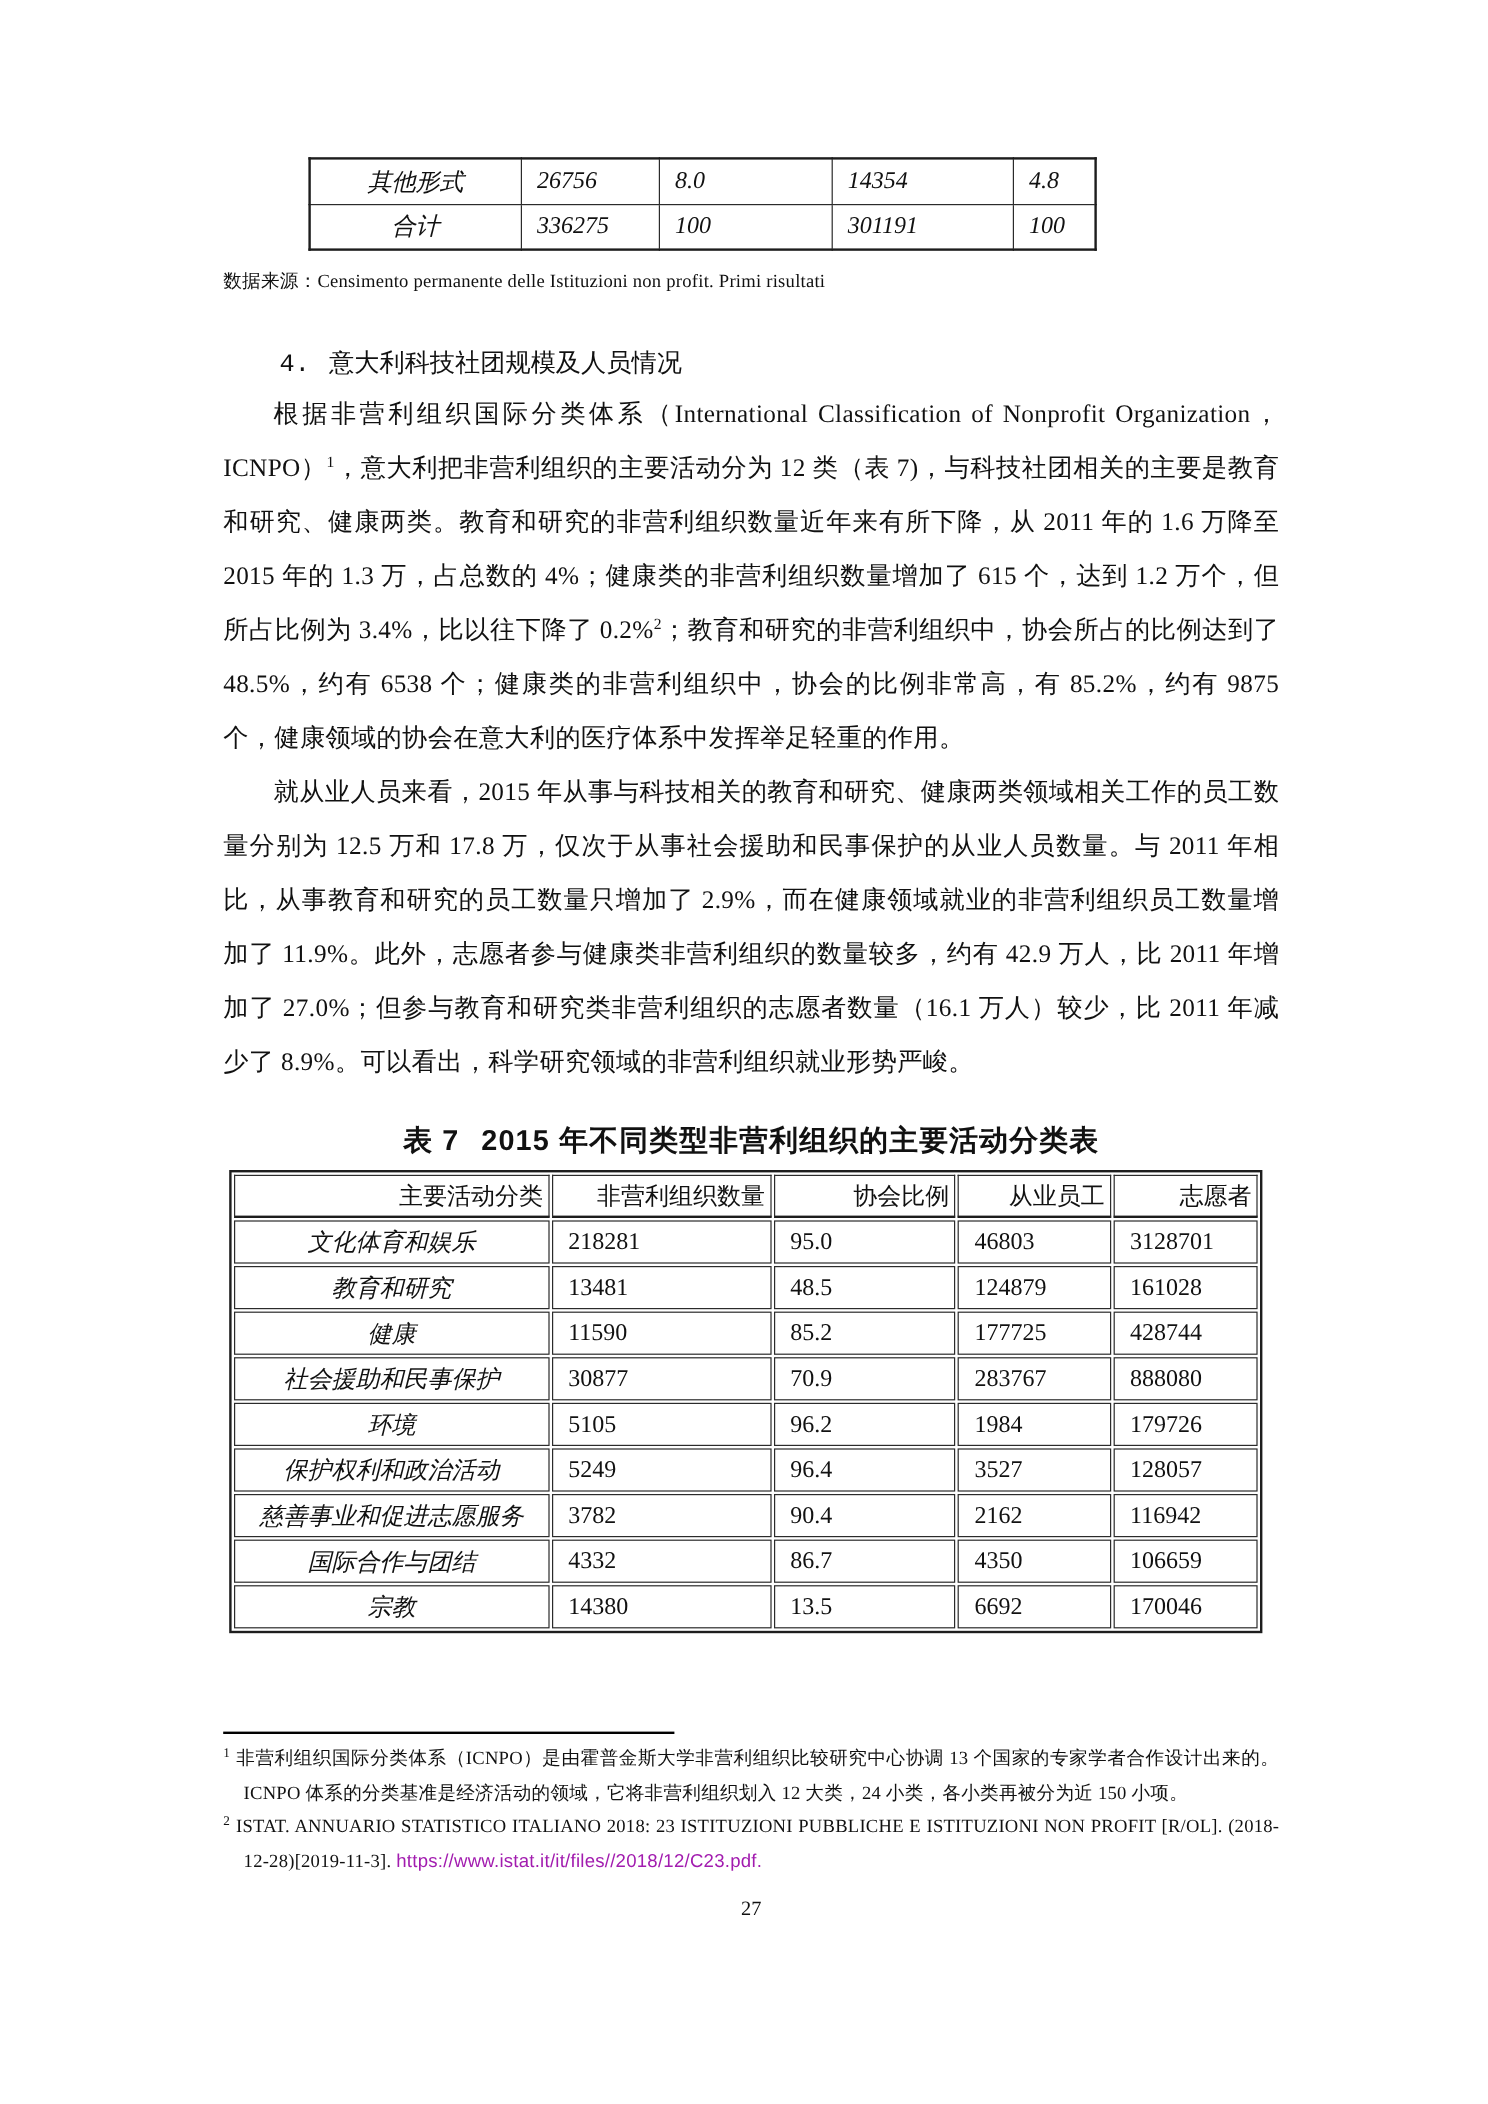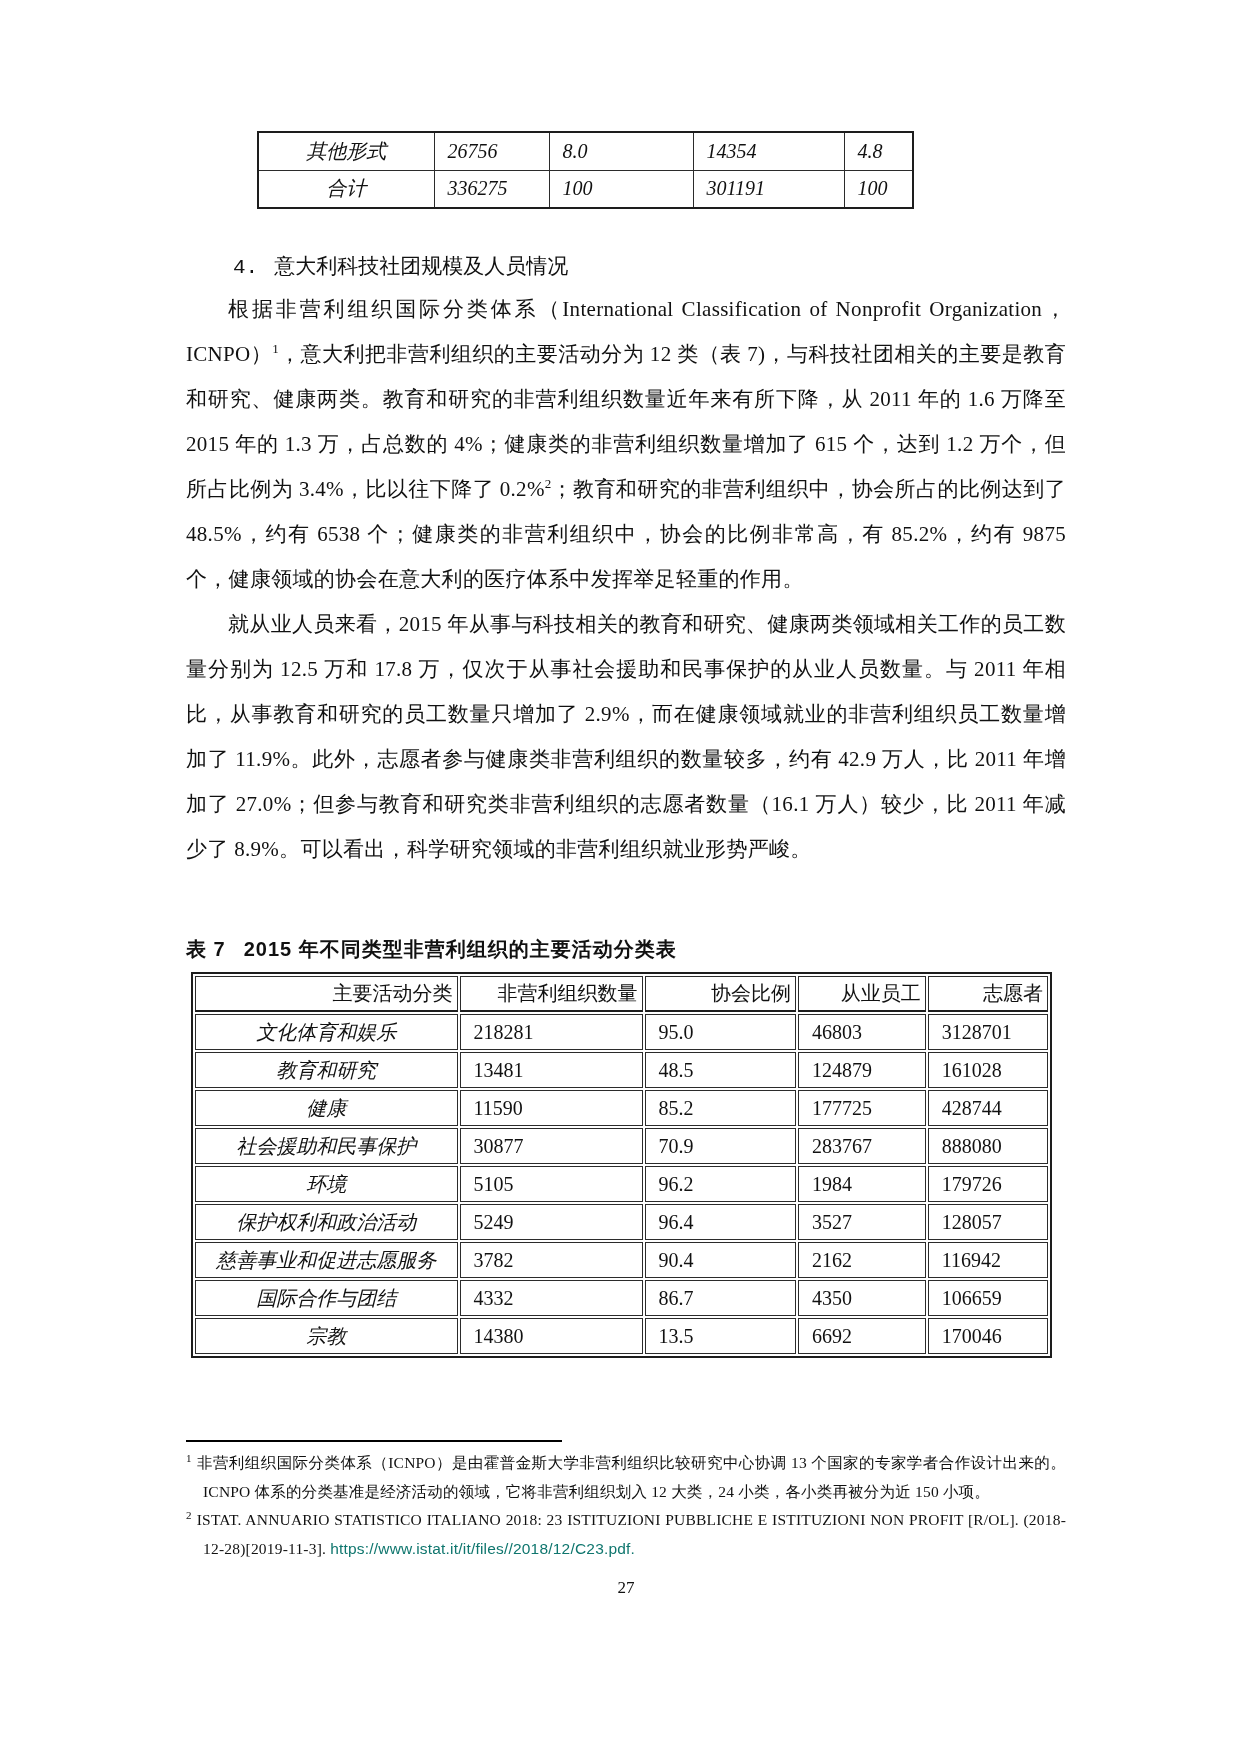--- a/index.html
+++ b/index.html
@@ -65,22 +65,23 @@
   }
   .para-1 { margin-top: 7px; }
   .para sup {
     font-size: 13px;
     line-height: 0;
     vertical-align: super;
   }
 
   
   .t7-caption {
-    margin-top: 64px;
-    font-size: 20px;
+    margin-top: 26px;
+    text-align: center;
+    font-size: 24px;
     font-weight: bold;
     font-family: "Liberation Sans", "DejaVu Sans", sans-serif;
     letter-spacing: 1px;
   }
   .t7-caption .gap { display: inline-block; width: 18px; }
   .table7-wrap { margin-top: 9px; margin-left: 5px; }
   .table7 { width: 861px; font-size: 20px; }
   .table7 td, .table7 th {
     border: 1px solid #2b2b2b;
     height: 36px;
@@ -111,21 +112,21 @@
     letter-spacing: 0.2px;
   }
   .footnote sup {
     font-size: 11px;
     line-height: 0;
     vertical-align: super;
     margin-right: 5px;
   }
   .footnote .url {
     font-family: "Liberation Sans", "DejaVu Sans", sans-serif;
-    color: #0f766e;
+    color: #a21caf;
   }
 
   
   .page-number {
     margin-top: 15px;
     text-align: center;
     font-size: 17px;
   }
 </style>
 </head>
@@ -154,20 +155,21 @@
             <td class="cat">合计</td>
             <td>336275</td>
             <td>100</td>
             <td>301191</td>
             <td>100</td>
           </tr>
         </tbody>
     </table>
   </div>
 
+  <div class="source-line">数据来源：Censimento permanente delle Istituzioni non profit. Primi risultati</div>
 
   <div class="section-heading">
     <span class="num">4.</span><span>意大利科技社团规模及人员情况</span>
   </div>
 
   <p class="para para-1"><span>根据非营利组织国际分类体系（International Classification of Nonprofit Organization，ICNPO）</span><sup>1</sup><span>，意大利把非营利组织的主要活动分为 12 类（表 7)，与科技社团相关的主要是教育和研究、健康两类。教育和研究的非营利组织数量近年来有所下降，从 2011 年的 1.6 万降至 2015 年的 1.3 万，占总数的 4%；健康类的非营利组织数量增加了 615 个，达到 1.2 万个，但所占比例为 3.4%，比以往下降了 0.2%</span><sup>2</sup><span>；教育和研究的非营利组织中，协会所占的比例达到了 48.5%，约有 6538 个；健康类的非营利组织中，协会的比例非常高，有 85.2%，约有 9875 个，健康领域的协会在意大利的医疗体系中发挥举足轻重的作用。</span></p>
 
   <p class="para">就从业人员来看，2015 年从事与科技相关的教育和研究、健康两类领域相关工作的员工数量分别为 12.5 万和 17.8 万，仅次于从事社会援助和民事保护的从业人员数量。与 2011 年相比，从事教育和研究的员工数量只增加了 2.9%，而在健康领域就业的非营利组织员工数量增加了 11.9%。此外，志愿者参与健康类非营利组织的数量较多，约有 42.9 万人，比 2011 年增加了 27.0%；但参与教育和研究类非营利组织的志愿者数量（16.1 万人）较少，比 2011 年减少了 8.9%。可以看出，科学研究领域的非营利组织就业形势严峻。</p>
 
   <div class="t7-caption">

